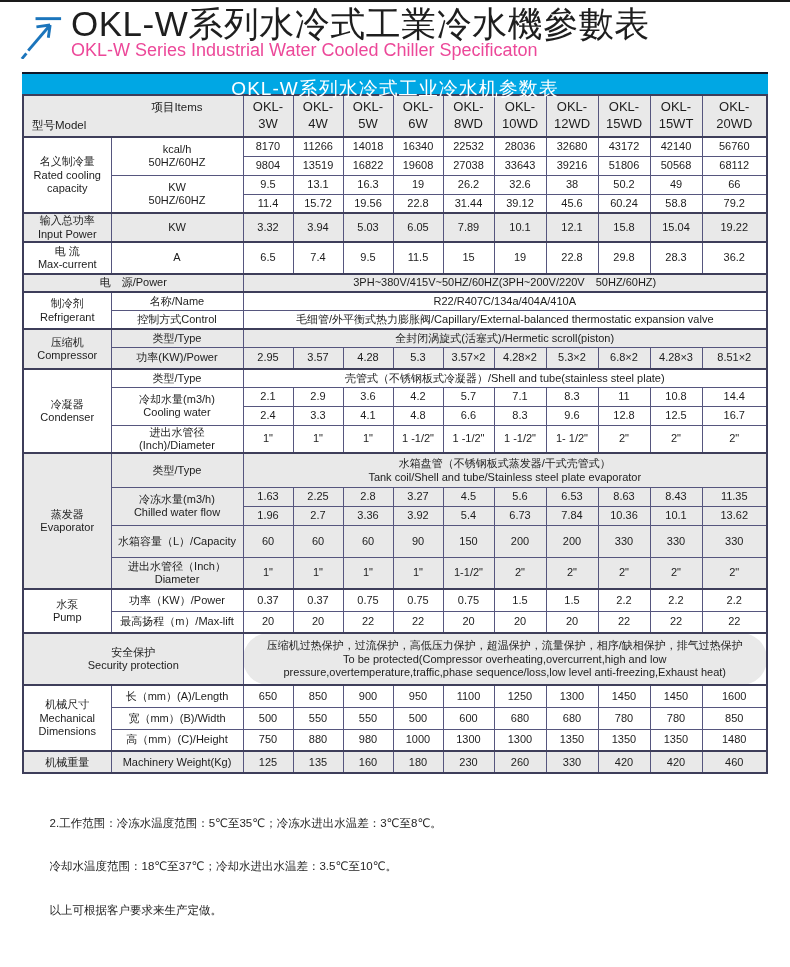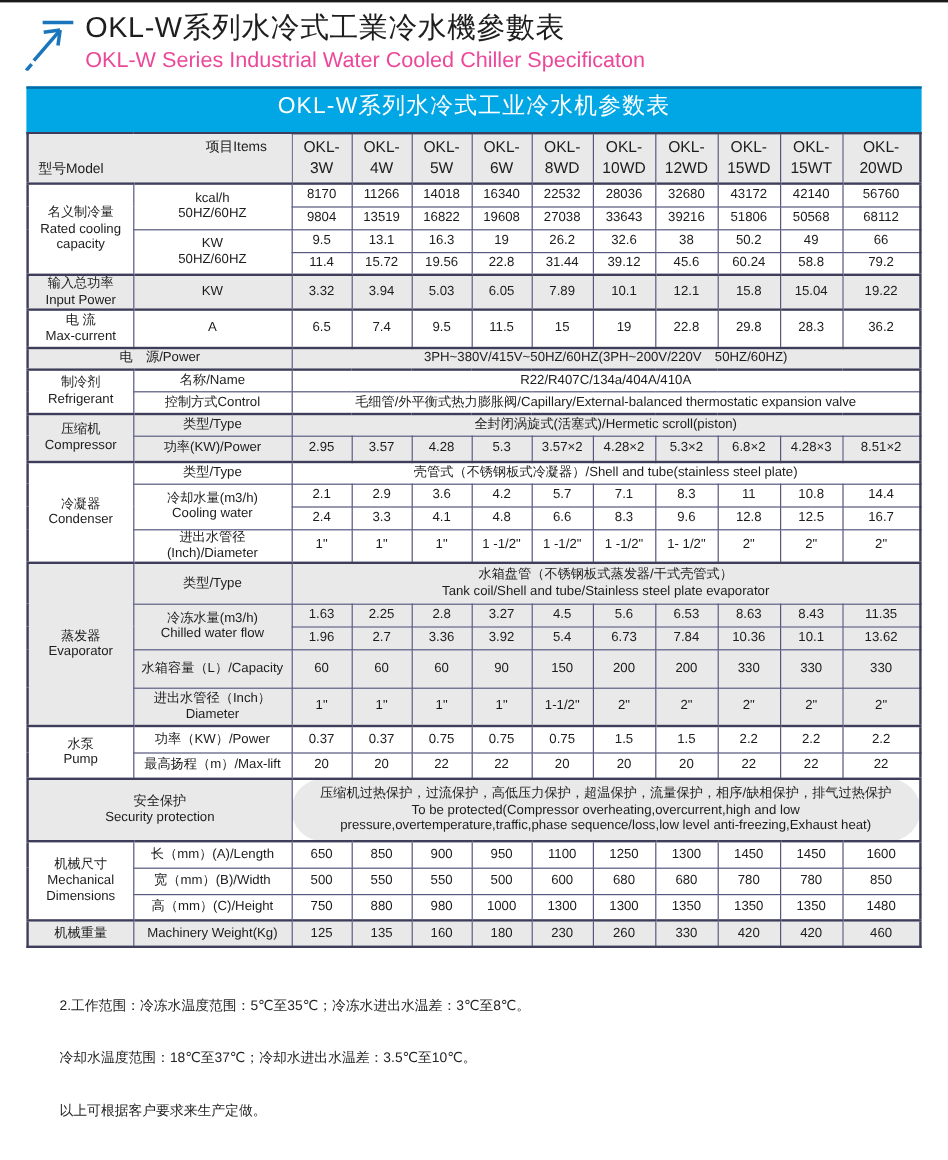--- a/index.html
+++ b/index.html
@@ -6,48 +6,48 @@
   body{
     width:790px;height:967px;background:#ffffff;position:relative;
     font-family:"Liberation Sans","DejaVu Sans",sans-serif;color:#1c1c1c;
     overflow:hidden;
   }
   .top-rule{height:2px;background:#1a1a1a;width:100%;}
   
   .hdr{display:flex;align-items:flex-start;padding:7px 0 0 20px;height:57px;}
   .hdr .logo{margin-top:4px;flex:0 0 auto;}
   .hdr .titles{margin-left:9px;}
-  .t-zh{font-size:24px;line-height:30px;font-weight:500;letter-spacing:0.5px;color:#1e1e1e;}
+  .t-zh{font-size:35px;line-height:30px;font-weight:500;letter-spacing:0.5px;color:#1e1e1e;}
   .t-en{font-size:18px;line-height:22px;font-weight:400;color:#ec4899;}
   
   .table-wrap{margin:6px 22px 0 22px;width:746px;}
   .banner{
-    height:38px;background:#00a7e4;color:#ffffff;text-align:center;
-    font-size:19px;line-height:30px;letter-spacing:1px;border-top:2px solid #0369a1;
+    height:22px;background:#00a7e4;color:#ffffff;text-align:center;
+    font-size:19px;line-height:30px;letter-spacing:1px;border-top:2px solid #0f172a;
     box-sizing:border-box;
   }
   table.spec{border-collapse:collapse;table-layout:fixed;width:746px;border:2px solid #3e3e5a;}
   table.spec th,table.spec td{
     border:1px solid #56567e;font-weight:normal;text-align:center;
     padding:0 2px;font-size:11px;line-height:1.22;white-space:pre-line;
     background:#ffffff;box-sizing:border-box;overflow:hidden;
   }
   tr.g > th, tr.g > td{background:#e9e9e9;}
   tr.st > th, tr.st > td{border-top:2px solid #3e3e5a;}
   .cat{font-size:11.5px;margin-top:44px;}
   .left{text-align:left;padding-left:8px;border-radius:26px;}
   
   th.corner{
     position:relative;
     background-image:linear-gradient(to bottom right,
       transparent calc(50% - 1px), #56567e calc(50% - 1px),
       #56567e calc(50% + 0px), transparent calc(50% + 0px));
   }
   .c-model{position:absolute;left:8px;bottom:4px;font-size:11.5px;}
-  .c-items{position:absolute;right:20px;top:4px;font-size:11.5px;}
+  .c-items{position:absolute;right:40px;top:4px;font-size:11.5px;}
   tr[data-name="row-models"] td{font-size:13px;line-height:1.3;}
   
   .notes{margin:12px 24px 0 24px;font-size:11.5px;line-height:14.6px;
     color:#242424;white-space:pre-wrap;}
 </style>
 </head>
 <body>
 
 <div class="top-rule" data-name="page-top-rule"></div>
 

